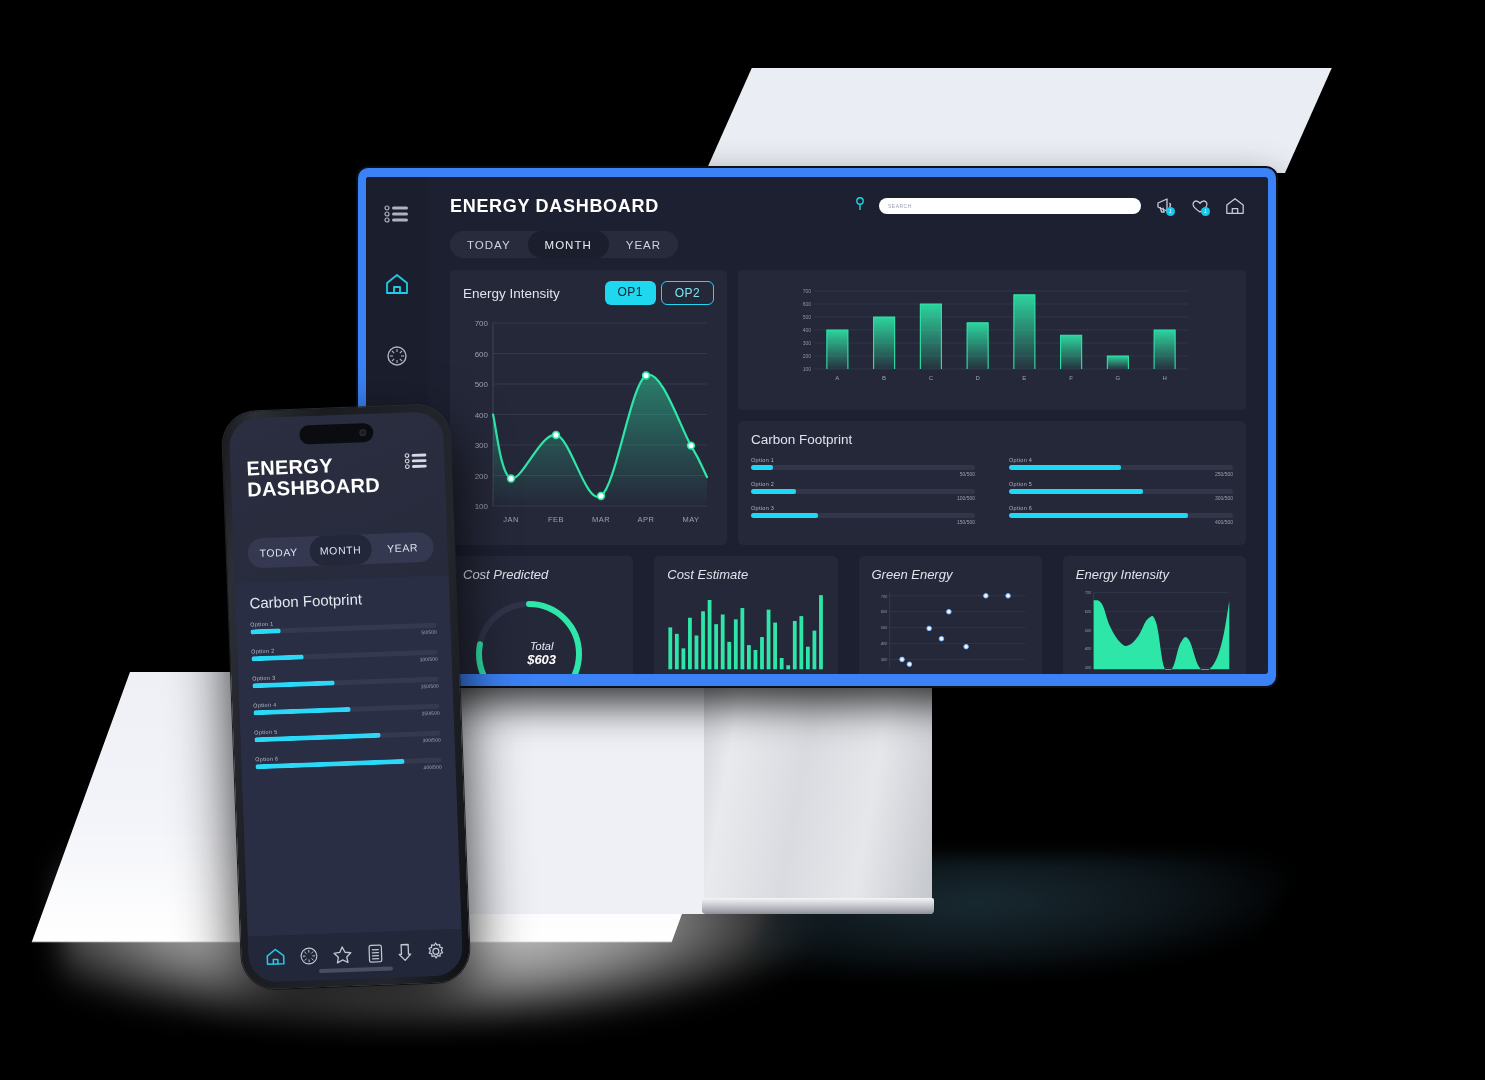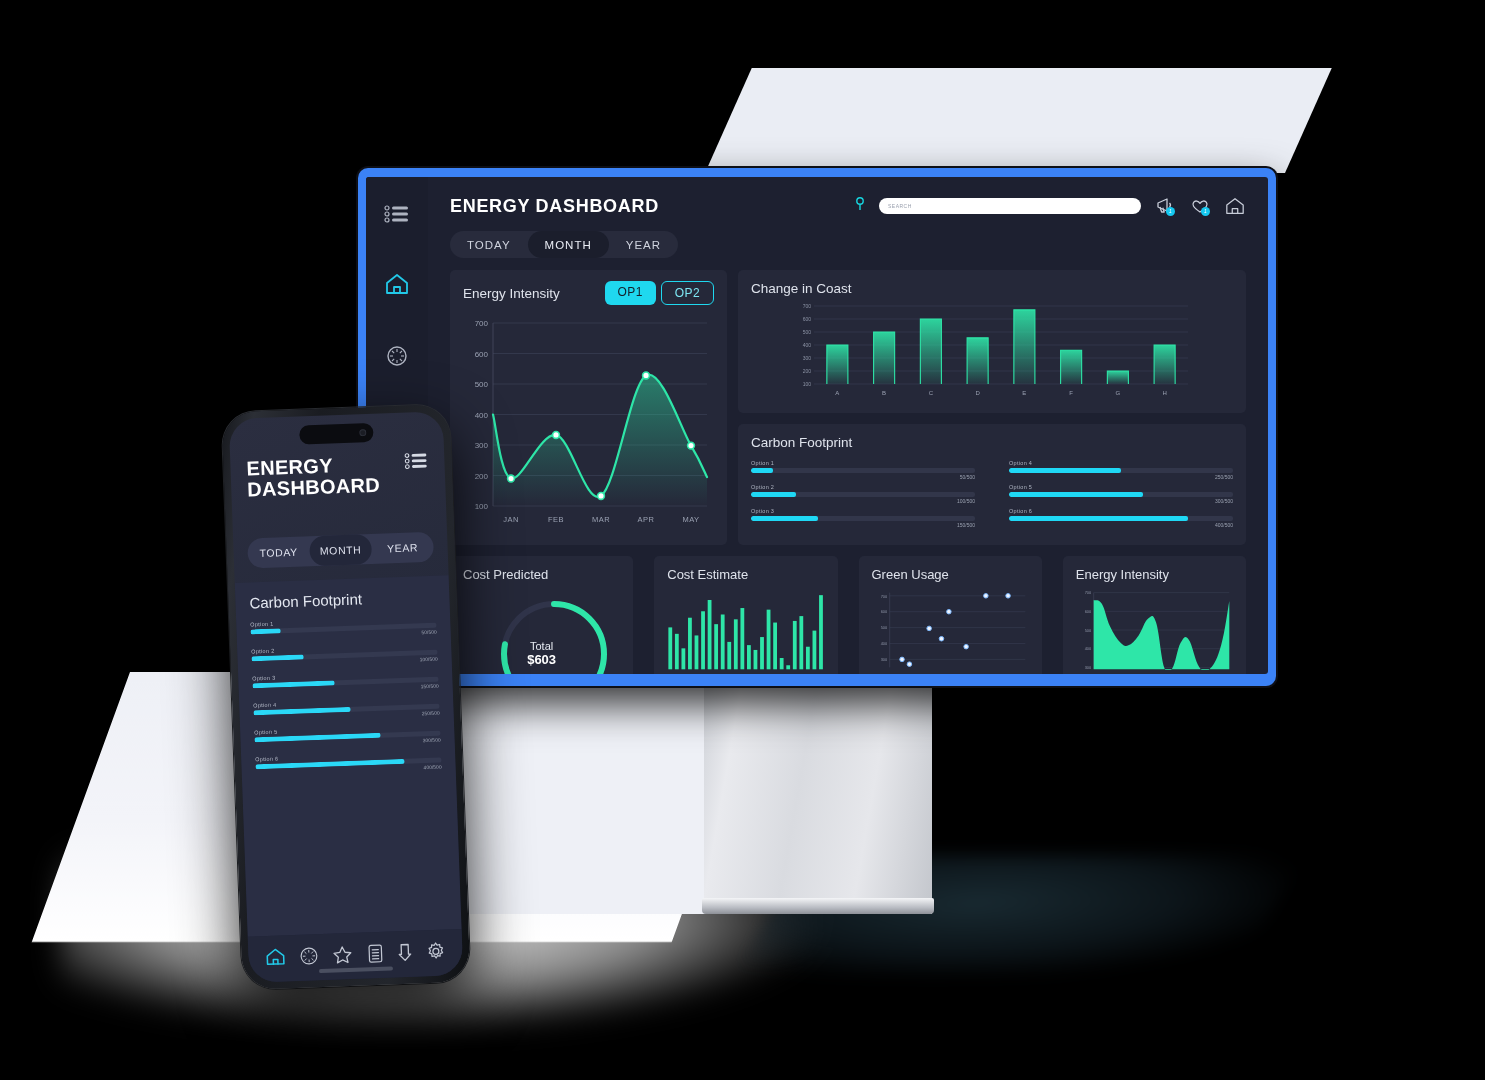--- a/index.html
+++ b/index.html
@@ -90,21 +90,21 @@
   .card h3{margin:0;font-size:13.5px;color:#dfe3ec;font-weight:normal;}
   .rightcol{display:flex;flex-direction:column;gap:11px;min-height:0;}
 
   .ei-head{display:flex;align-items:center;justify-content:space-between;}
   .ops{display:flex;gap:5px;}
   .op{font-size:12px;padding:4px 13px;border-radius:6px;letter-spacing:.4px;}
   .op.fill{background:#1fd8ef;color:#15202b;}
   .op.out{border:1px solid #1fd8ef;color:#7de5f2;}
 
   
-  .bottomrow{margin-top:11px;display:grid;grid-template-columns:repeat(4,1fr);gap:21px;height:118px;}
+  .bottomrow{margin-top:11px;display:grid;grid-template-columns:repeat(4,1fr);gap:21px;height:118px;font-style:italic;}
   .bcard{background:#252839;border-radius:5px 5px 0 0;padding:11px 13px 0 13px;box-sizing:border-box;overflow:hidden;}
   .bcard h3{margin:0 0 6px 0;font-size:13px;color:#dfe3ec;font-weight:normal;}
 
   
   .cf-grid{margin-top:10px;display:grid;grid-template-columns:1fr 1fr;gap:4px 34px;}
   .cf-row{font-size:5.5px;color:#aeb4c2;}
   .cf-label{letter-spacing:.3px;margin-bottom:2px;}
   .cf-track{height:5px;background:#32364a;border-radius:2px;overflow:hidden;}
   .cf-fill{height:100%;background:#1fd8f5;border-radius:2px;}
   .cf-val{text-align:right;font-size:5px;color:#9aa1b0;margin-top:1px;}
@@ -280,21 +280,20 @@
                 <text x="93" y="207" fill="#9aa1b2" font-size="7.5" text-anchor="middle" letter-spacing="0.5" font-family="&quot;Liberation Sans&quot;,sans-serif">FEB</text>
                 <text x="138" y="207" fill="#9aa1b2" font-size="7.5" text-anchor="middle" letter-spacing="0.5" font-family="&quot;Liberation Sans&quot;,sans-serif">MAR</text>
                 <text x="183" y="207" fill="#9aa1b2" font-size="7.5" text-anchor="middle" letter-spacing="0.5" font-family="&quot;Liberation Sans&quot;,sans-serif">APR</text>
                 <text x="228" y="207" fill="#9aa1b2" font-size="7.5" text-anchor="middle" letter-spacing="0.5" font-family="&quot;Liberation Sans&quot;,sans-serif">MAY</text>
               </svg>
           </div>
 
           <div class="rightcol">
 
             <div class="card" style="flex:0 0 140px;">
-              <h3>Change in Coast</h3>
               <svg id="bar-chart" width="400" height="96" viewBox="0 0 400 96" style="margin-top:6px;width:100%;">
                   <defs>
                     <linearGradient id="bg1" x1="0" y1="0" x2="0" y2="1">
                       <stop offset="0%" stop-color="#2ee6a8" stop-opacity=".9"></stop>
                       <stop offset="100%" stop-color="#2ee6a8" stop-opacity=".06"></stop>
                     </linearGradient>
                   </defs>
                   <line x1="22" y1="82" x2="396" y2="82" stroke="#3c4158" stroke-width="0.55"></line>
                   <text x="19" y="84.2" fill="#8d94a6" font-size="5" text-anchor="end" font-family="&quot;Liberation Sans&quot;,sans-serif">100</text>
                   <line x1="22" y1="69" x2="396" y2="69" stroke="#3c4158" stroke-width="0.55"></line>
@@ -382,21 +381,21 @@
                     <div class="cf-val">400/500</div>
                   </div>
                 </div>
             </div>
           </div>
         </div>
 
         <div class="bottomrow">
           <div class="bcard">
             <h3>Cost Predicted</h3>
-            <div style="position:relative;display:flex;justify-content:flex-end;">
+            <div style="position:relative;display:flex;justify-content:flex-start;">
               <svg id="donut" width="132" height="132" viewBox="0 0 132 132">
                   <circle cx="66" cy="66" r="50" fill="none" stroke="#30344a" stroke-width="6"></circle>
                   <circle cx="66" cy="66" r="50" fill="none" stroke="#2ee6a8" stroke-width="6" stroke-linecap="round" stroke-dasharray="245.04422698000388 314.1592653589793" transform="rotate(-90 66 66)"></circle>
                 </svg>
               <div style="position:absolute;top:52px;left:0;right:0;text-align:center;">
                 <div style="font-size:11px;color:#e6eaf2;">Total</div>
                 <div style="font-size:13px;color:#fff;font-weight:bold;">$603</div>
               </div>
             </div>
           </div>
@@ -425,21 +424,21 @@
                 <rect x="121.4" y="77.9" width="3.8666666666666667" height="4.1000000000000005" fill="#2ee6a8"></rect>
                 <rect x="128.06666666666666" y="32.800000000000004" width="3.8666666666666667" height="49.199999999999996" fill="#2ee6a8"></rect>
                 <rect x="134.73333333333335" y="27.879999999999995" width="3.8666666666666667" height="54.120000000000005" fill="#2ee6a8"></rect>
                 <rect x="141.4" y="59.04" width="3.8666666666666667" height="22.96" fill="#2ee6a8"></rect>
                 <rect x="148.0666666666667" y="42.64" width="3.8666666666666667" height="39.36" fill="#2ee6a8"></rect>
                 <rect x="154.73333333333335" y="6.560000000000002" width="3.8666666666666667" height="75.44" fill="#2ee6a8"></rect>
               </svg>
           </div>
 
           <div class="bcard">
-            <h3>Green Usage</h3>
+            <h3>Green Energy</h3>
             <svg id="scatter-chart" width="160" height="82" viewBox="0 0 160 82" style="width:100%;">
                 <line x1="18" y1="71.91489361702128" x2="156" y2="71.91489361702128" stroke="#3c4158" stroke-width="0.5"></line>
                 <text x="15.5" y="73.71489361702127" fill="#8d94a6" font-size="4" text-anchor="end" font-family="&quot;Liberation Sans&quot;,sans-serif">300</text>
                 <line x1="18" y1="55.74468085106383" x2="156" y2="55.74468085106383" stroke="#3c4158" stroke-width="0.5"></line>
                 <text x="15.5" y="57.54468085106383" fill="#8d94a6" font-size="4" text-anchor="end" font-family="&quot;Liberation Sans&quot;,sans-serif">400</text>
                 <line x1="18" y1="39.57446808510638" x2="156" y2="39.57446808510638" stroke="#3c4158" stroke-width="0.5"></line>
                 <text x="15.5" y="41.37446808510638" fill="#8d94a6" font-size="4" text-anchor="end" font-family="&quot;Liberation Sans&quot;,sans-serif">500</text>
                 <line x1="18" y1="23.404255319148938" x2="156" y2="23.404255319148938" stroke="#3c4158" stroke-width="0.5"></line>
                 <text x="15.5" y="25.20425531914894" fill="#8d94a6" font-size="4" text-anchor="end" font-family="&quot;Liberation Sans&quot;,sans-serif">600</text>
                 <line x1="18" y1="7.234042553191486" x2="156" y2="7.234042553191486" stroke="#3c4158" stroke-width="0.5"></line>

